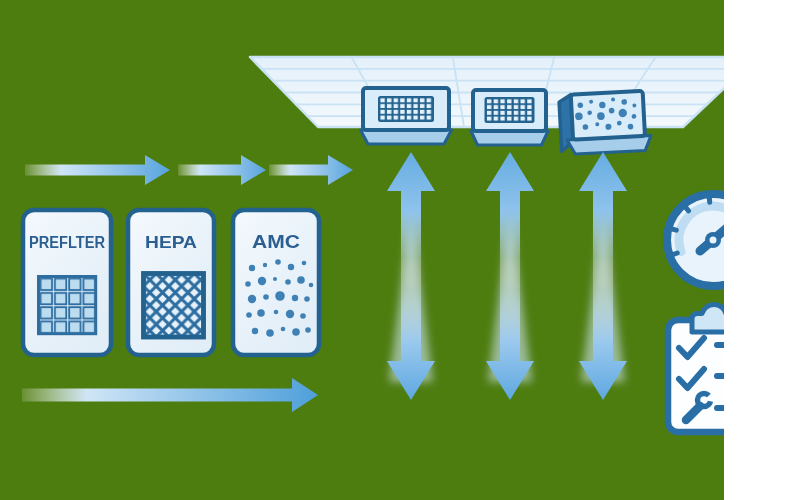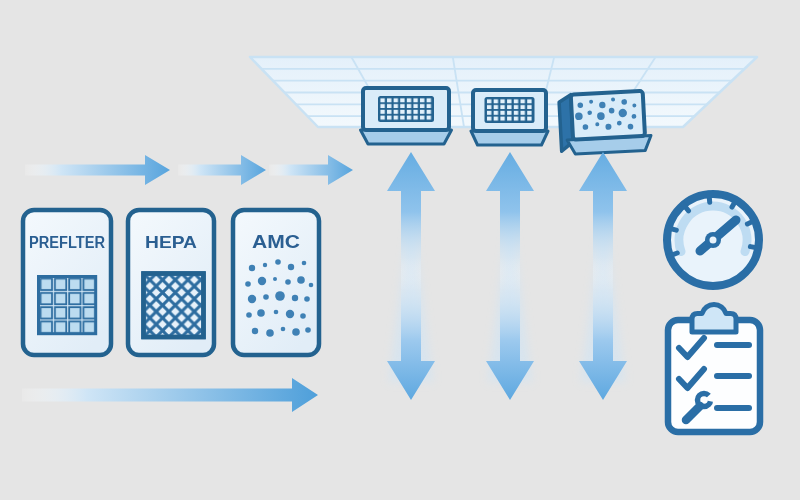--- a/index.html
+++ b/index.html
@@ -1,16 +1,16 @@
 <!DOCTYPE html>
 <html style="--outline: #23628f; --outlineMid: #2a6ea6; --label: #2b5f92; --midBlue: #3f81b5; --cardFill: #eff6fb; --cellFill: #bcdcf0; --unitFill: #d9ecf9; --lipFill: #a6cdea; --arrowStrong: #57a4dd; --vArrow: #66ade2; --ceilLine: #c9e2f4; --ceilFill: #e9f3fc; --clipFill: #cfe6f7; --gaugeFace: #e9f3fb; --gaugeArc: #bedcf2;"><head>
 <meta charset="utf-8">
 <style>
   html,body{margin:0;padding:0;background:#ffffff;}
-  #stage{position:relative;width:800px;height:500px;background:#e5e5e5;overflow:hidden;
+  #stage{position:relative;width:724px;height:500px;background:#4d7c0f;overflow:hidden;
          font-family:"Liberation Sans", sans-serif;}
   svg{display:block;}
   .card-label{font-family:"Liberation Sans", sans-serif;font-weight:700;fill:var(--label);}
   .s-dark{stroke:var(--outline);}
   .s-mid{stroke:var(--outlineMid);}
   .s-ceil{stroke:var(--ceilLine);}
   .s-arc{stroke:var(--gaugeArc);}
   .f-none{fill:none;}
   .f-unit{fill:var(--unitFill);}
   .f-lip{fill:var(--lipFill);}

